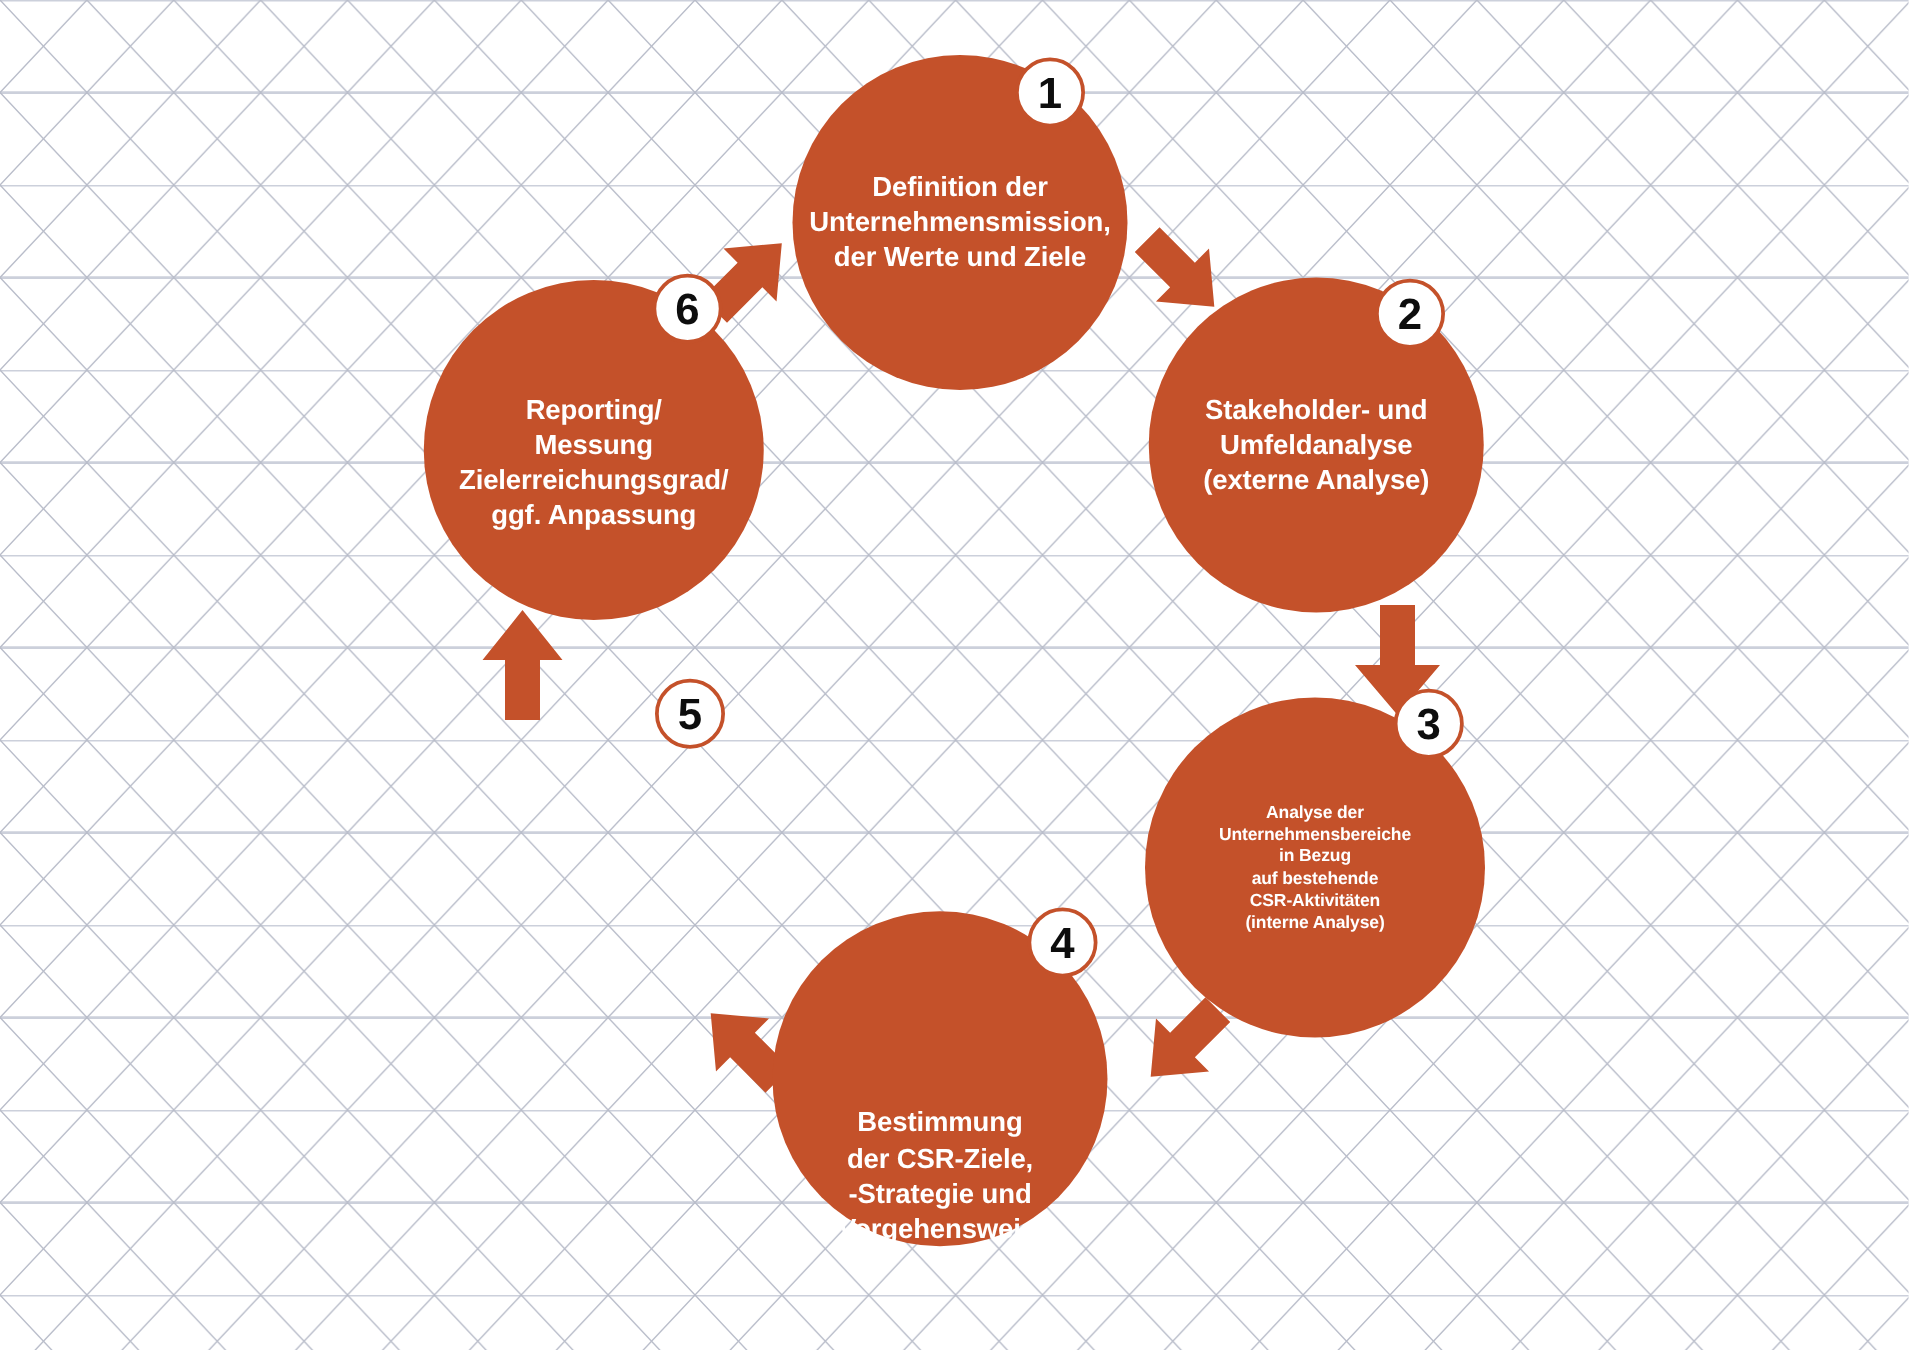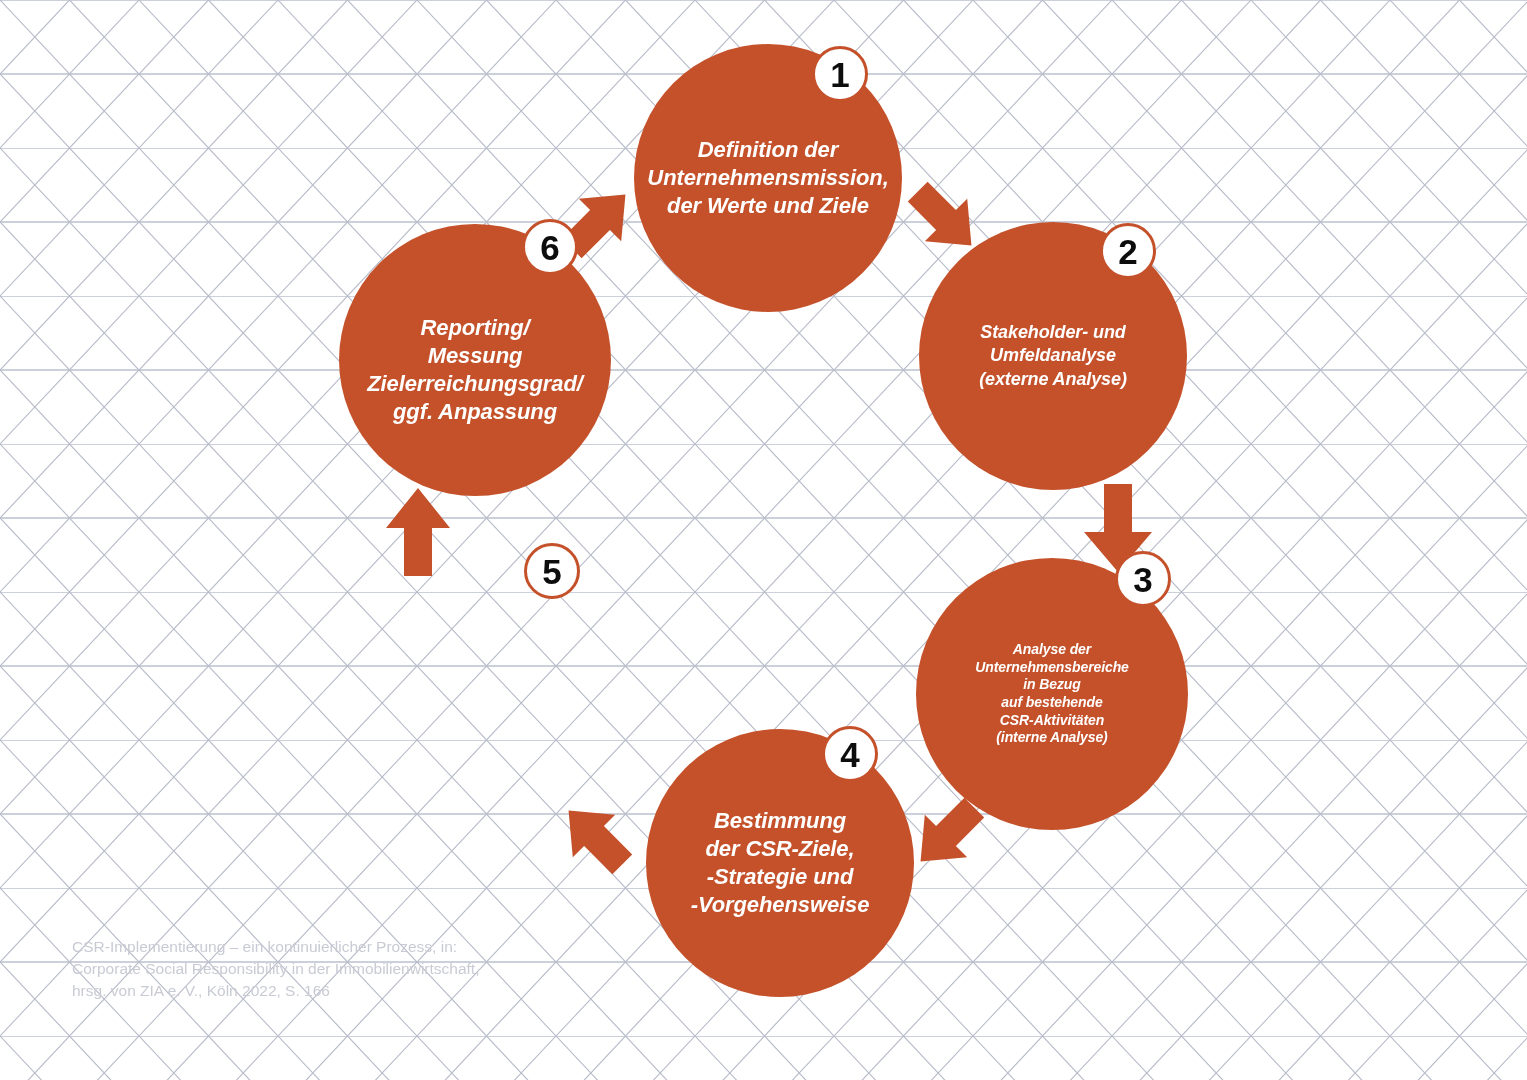--- a/index.html
+++ b/index.html
@@ -24,21 +24,20 @@
   }
 
   .node {
     position: absolute;
     border-radius: 50%;
     background: #C4512A;
     display: flex;
     align-items: center;
     justify-content: center;
     box-sizing: border-box;
-    font-style: italic;
   }
   .node-label {
     color: #ffffff;
     font-weight: bold;
     text-align: center;
     line-height: 1.28;
     white-space: pre-line;
     letter-spacing: -0.1px;
   }
   .badge {
@@ -146,41 +145,41 @@
   <div class="node" style="left:634px; top:44px; width:268px; height:268px;">
     <div class="node-label" style="font-size:22px; width:250px;">Definition der
 Unternehmensmission,
 der Werte und Ziele</div>
   </div>
   <div class="badge" style="left:812px; top:46px;">
     <span class="badge-num">1</span>
   </div>
 
   <div class="node" style="left:919px; top:222px; width:268px; height:268px;">
-    <div class="node-label" style="font-size:18px; width:250px;">Stakeholder- und
+    <div class="node-label" style="font-size:22px; width:250px;">Stakeholder- und
 Umfeldanalyse
 (externe Analyse)</div>
   </div>
   <div class="badge" style="left:1100px; top:223px;">
     <span class="badge-num">2</span>
   </div>
 
   <div class="node" style="left:916px; top:558px; width:272px; height:272px;">
     <div class="node-label" style="font-size:14px; width:262px; line-height:1.26;">Analyse der
 Unternehmensbereiche
 in Bezug
 auf bestehende
 CSR-Aktivitäten
 (interne Analyse)</div>
   </div>
   <div class="badge" style="left:1115px; top:551px;">
     <span class="badge-num">3</span>
   </div>
 
-  <div class="node" style="left:646px; top:729px; width:268px; height:268px;">
+  <div class="node" style="left:618px; top:729px; width:268px; height:268px;align-items:flex-end;">
     <div class="node-label" style="font-size:22px; width:250px;">Bestimmung
 der CSR-Ziele,
 -Strategie und
 -Vorgehensweise</div>
   </div>
   <div class="badge" style="left:822px; top:726px;">
     <span class="badge-num">4</span>
   </div>
 
   <div class="badge" style="left:524px; top:543px;">
@@ -190,17 +189,14 @@
   <div class="node" style="left:339px; top:224px; width:272px; height:272px;">
     <div class="node-label" style="font-size:22px; width:262px;margin-top:20px;">Reporting/
 Messung
 Zielerreichungsgrad/
 ggf. Anpassung</div>
   </div>
   <div class="badge" style="left:522px; top:219px;">
     <span class="badge-num">6</span>
   </div>
 
-  <div id="caption">CSR-Implementierung – ein kontinuierlicher Prozess, in:
-Corporate Social Responsibility in der Immobilienwirtschaft,
-hrsg. von ZIA e. V., Köln 2022, S. 166</div>
 
 </div>
 
 </body></html>

